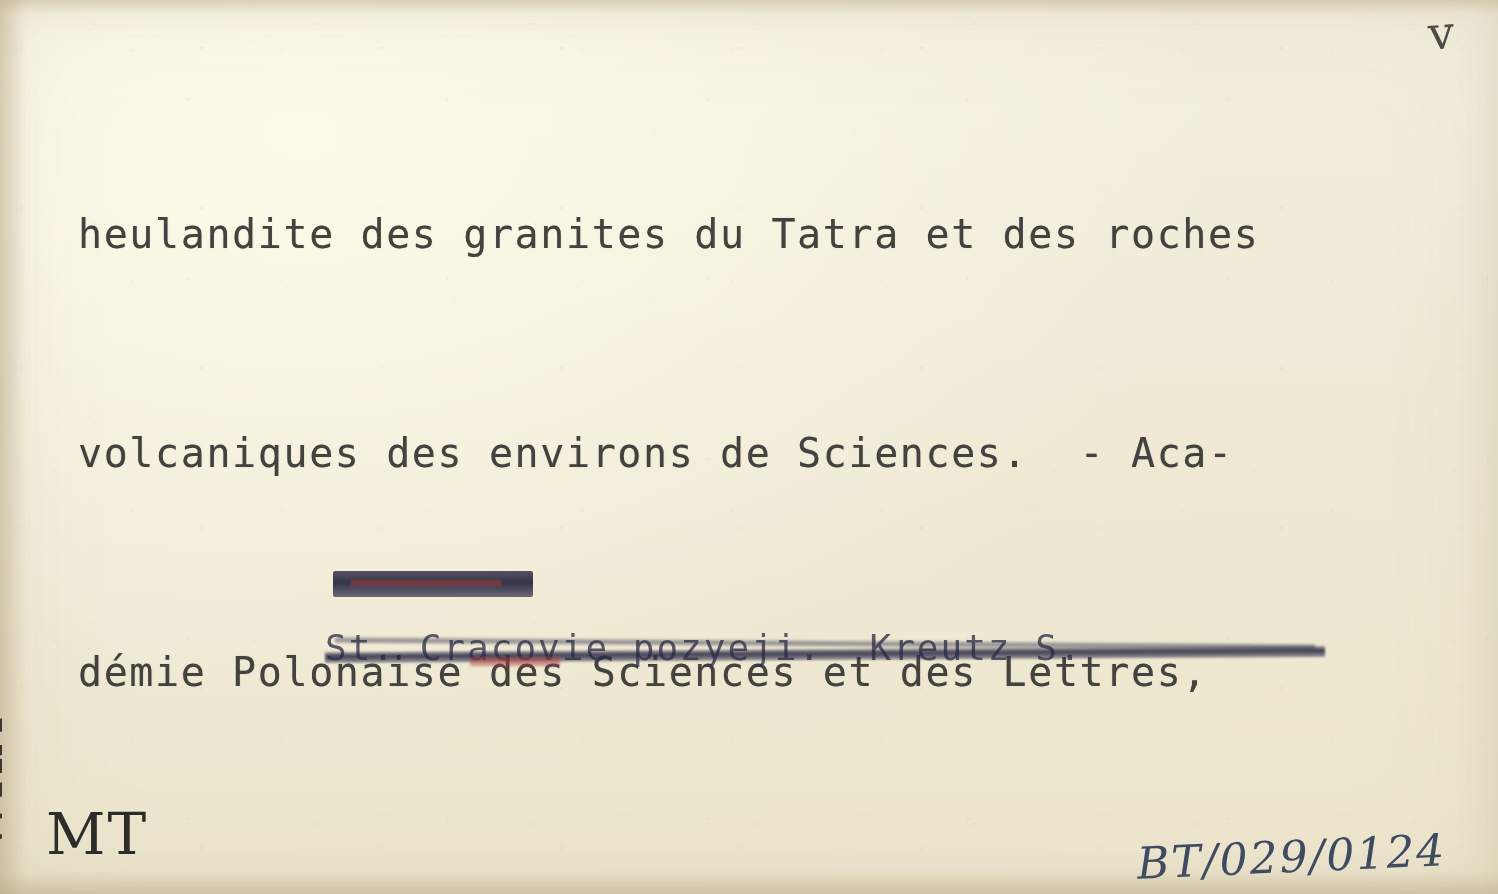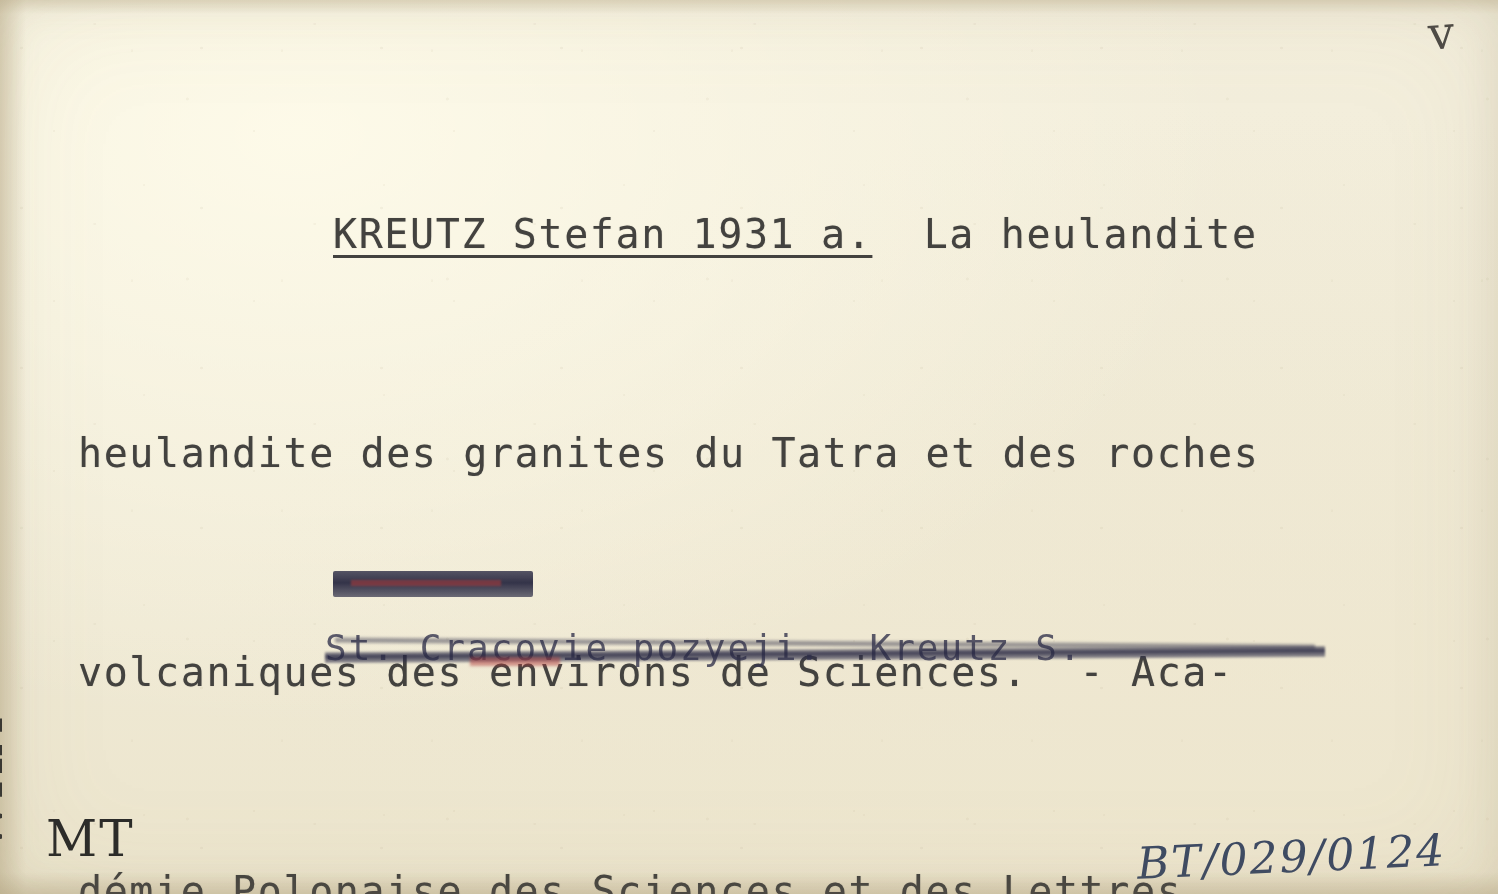--- a/index.html
+++ b/index.html
@@ -173,21 +173,21 @@
     letter-spacing: 1px;
     color: #2f2f2d;
     transform: rotate(-90deg);
     transform-origin: left bottom;
   }
   .mark-mt {
     position: absolute;
     left: 46px;
     bottom: 26px;
     font-family: "DejaVu Serif", "Liberation Serif", serif;
-    font-size: 50px;
+    font-size: 58px;
     letter-spacing: 2px;
     color: #2b2b29;
   }
   .mark-code {
     position: absolute;
     right: 52px;
     bottom: 12px;
     font-family: "DejaVu Serif", "Liberation Serif", serif;
     font-style: italic;
     font-size: 44px;
@@ -202,21 +202,20 @@
 <div class="card">
 
   <div class="grain"></div>
   <div class="edge-top"></div>
   <div class="edge-left"></div>
   <div class="edge-bottom"></div>
 
   <div class="mark-check">v</div>
 
   <div class="typed">
-    <div class="line line-1"><span class="underlined">KREUTZ Stefan 1931 a.</span><span>  La heulandite</span></div>
     <div class="line">heulandite des granites du Tatra et des roches</div>
     <div class="line">volcaniques des environs de Sciences.  - Aca-</div>
     <div class="line">démie Polonaise des Sciences et des Lettres,</div>
     
     
     
   </div>
 
   <div class="struck-block">
     <div class="struck-short"></div>

